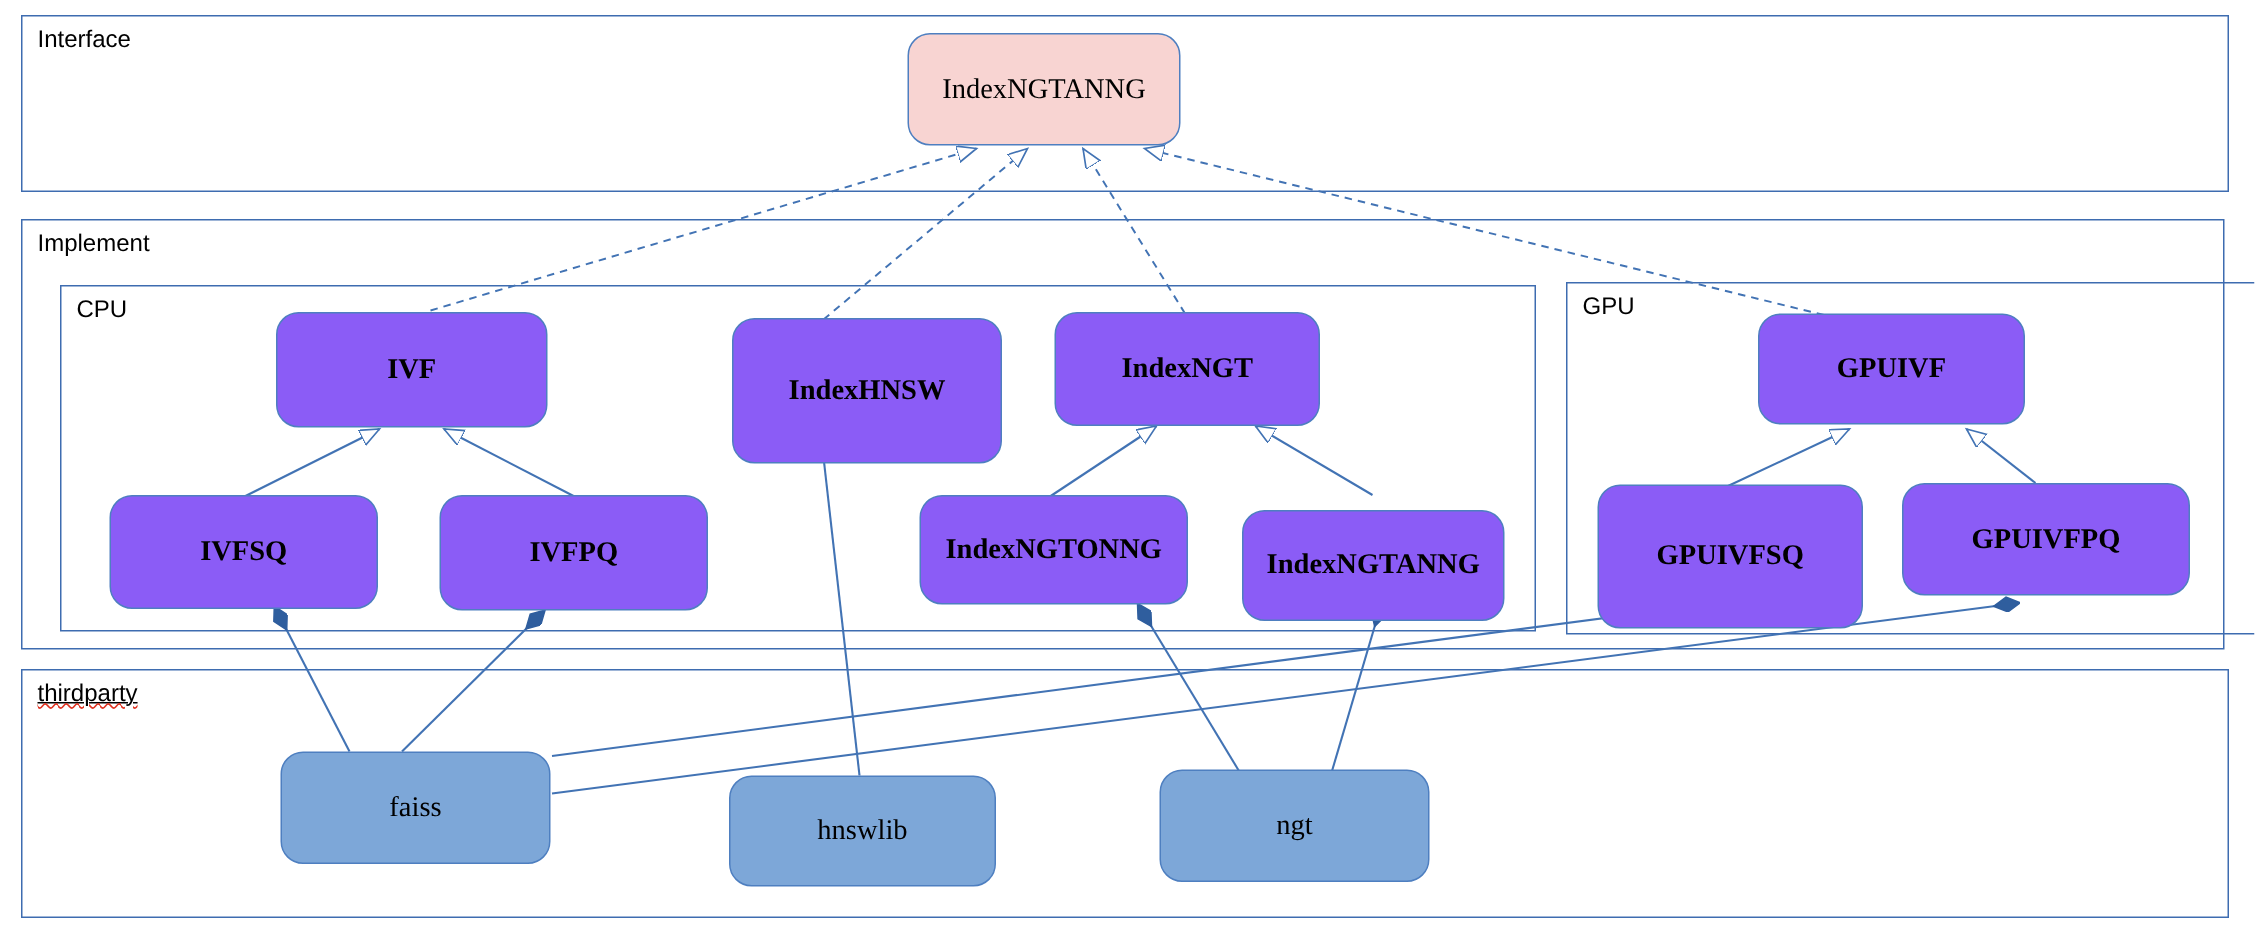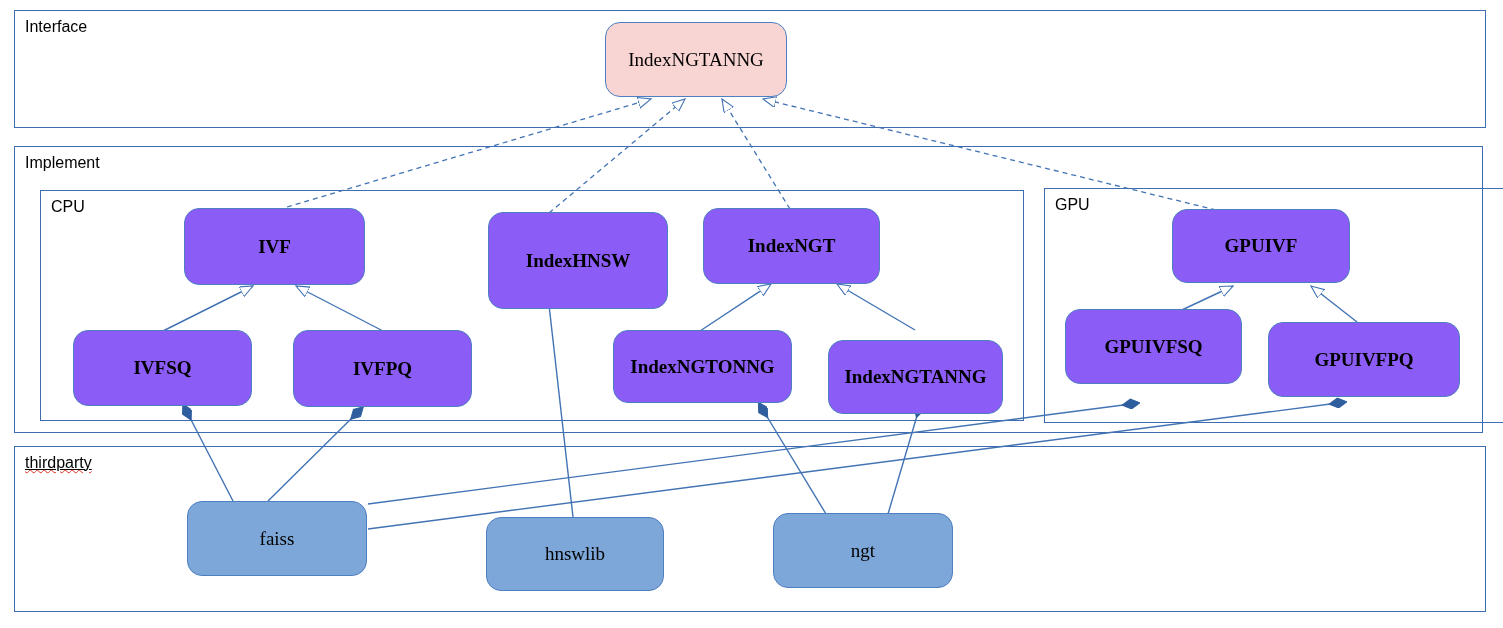--- a/index.html
+++ b/index.html
@@ -58,21 +58,21 @@
   
   #n-vectorindex {left:605px; top:22px;  width:182px; height:75px;}
   #n-ivf         {left:184px; top:208px; width:181px; height:77px;}
   #n-indexhnsw   {left:455px; top:212px; width:180px; height:97px;margin-left:33px;}
   #n-indexngt    {left:703px; top:208px; width:177px; height:76px;}
   #n-ivfsq       {left:73px;  top:330px; width:179px; height:76px;}
   #n-ivfpq       {left:293px; top:330px; width:179px; height:77px;}
   #n-indexngtonng{left:613px; top:330px; width:179px; height:73px;}
   #n-indexngtanng{left:828px; top:328px; width:175px; height:74px;margin-top:12px;}
   #n-gpuivf      {left:1172px;top:209px; width:178px; height:74px;}
-  #n-gpuivfsq    {left:1065px;top:309px; width:177px; height:75px;}
+  #n-gpuivfsq    {left:1065px;top:323px; width:177px; height:96px;}
   #n-gpuivfpq    {left:1268px;top:322px; width:192px; height:75px;}
   #n-faiss       {left:187px; top:501px; width:180px; height:75px;}
   #n-hnswlib     {left:486px; top:517px; width:178px; height:74px;}
   #n-ngt         {left:773px; top:513px; width:180px; height:75px;}
 </style>
 </head>
 <body>
 
 <div id="canvas">
 

